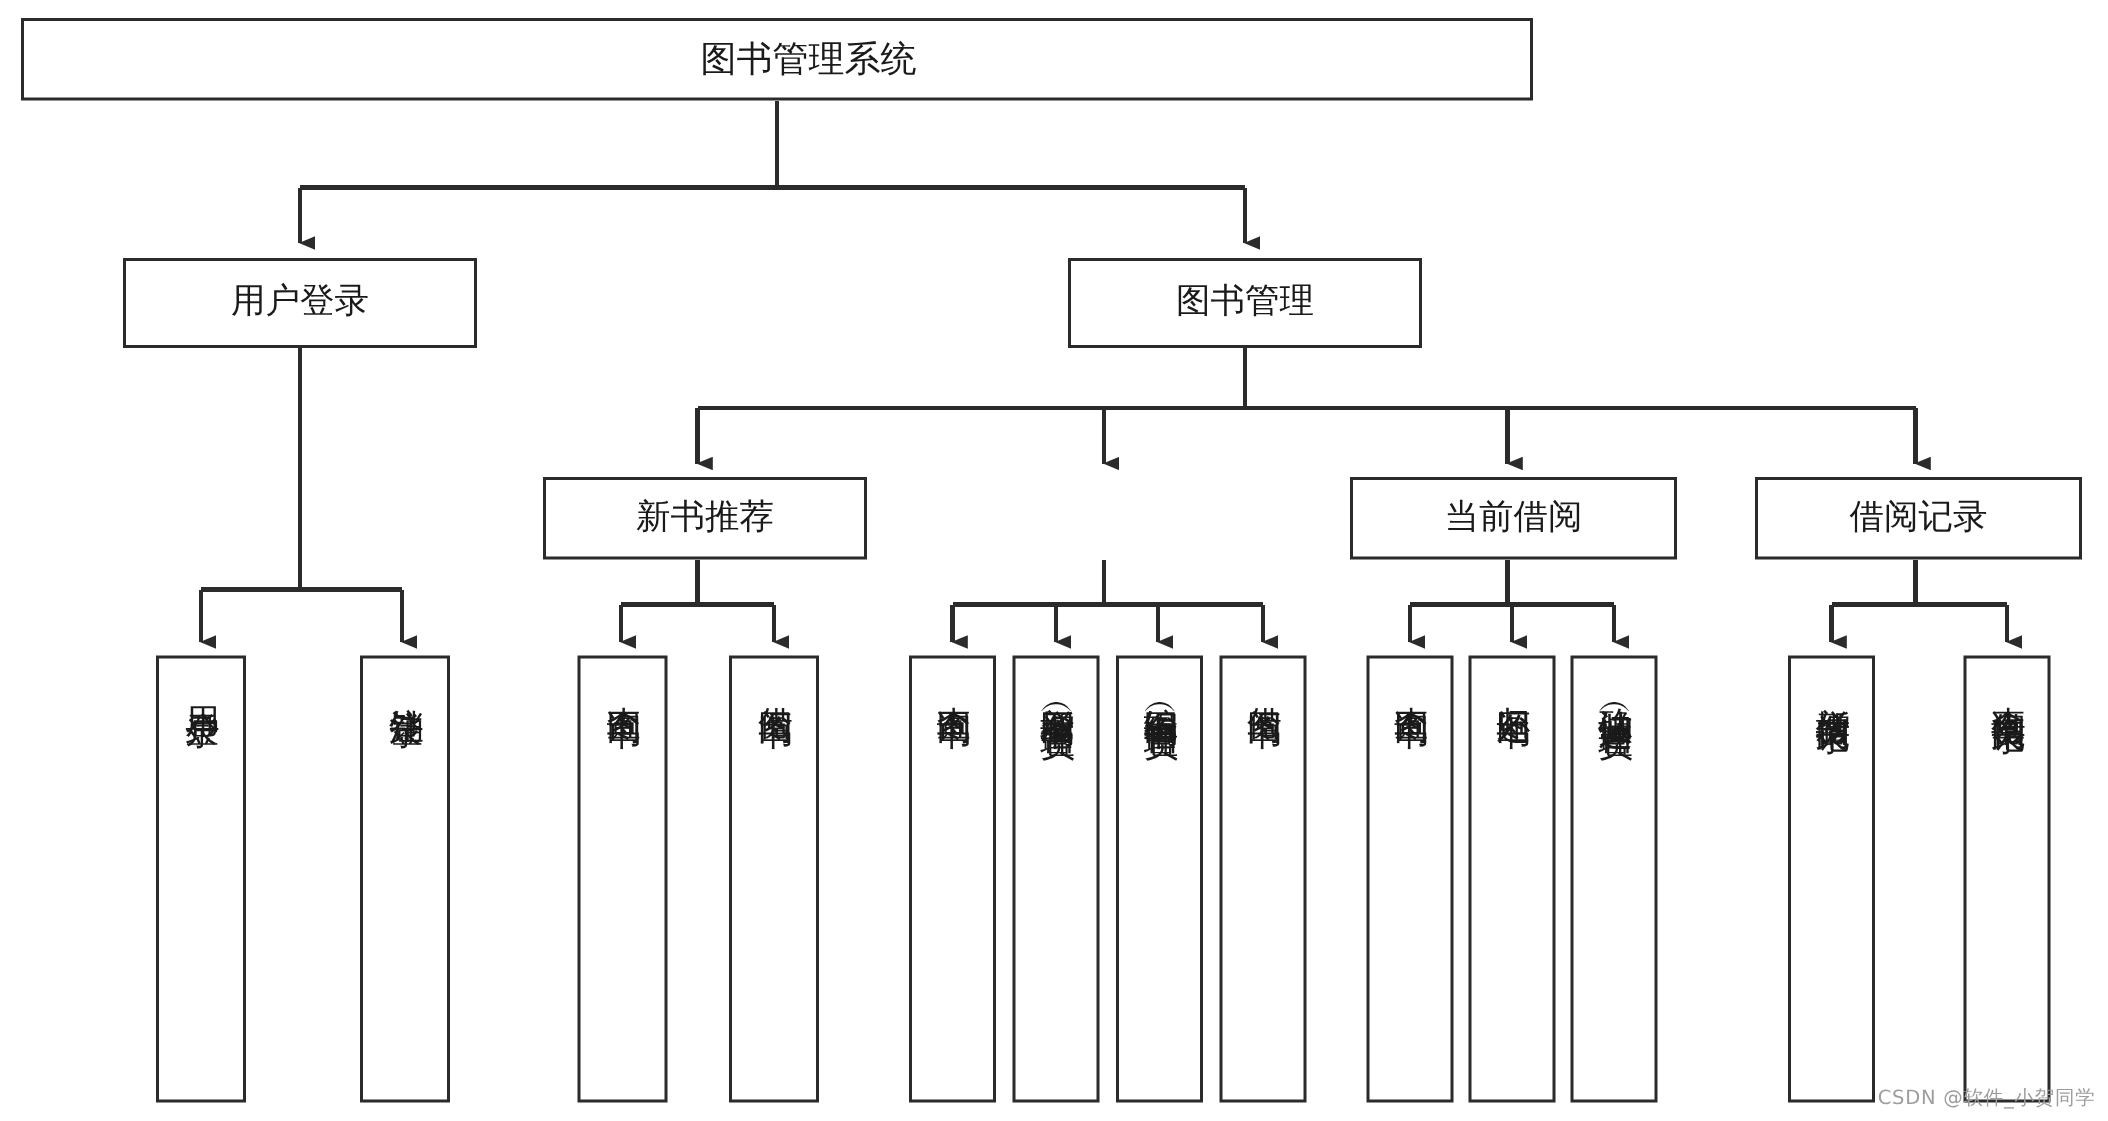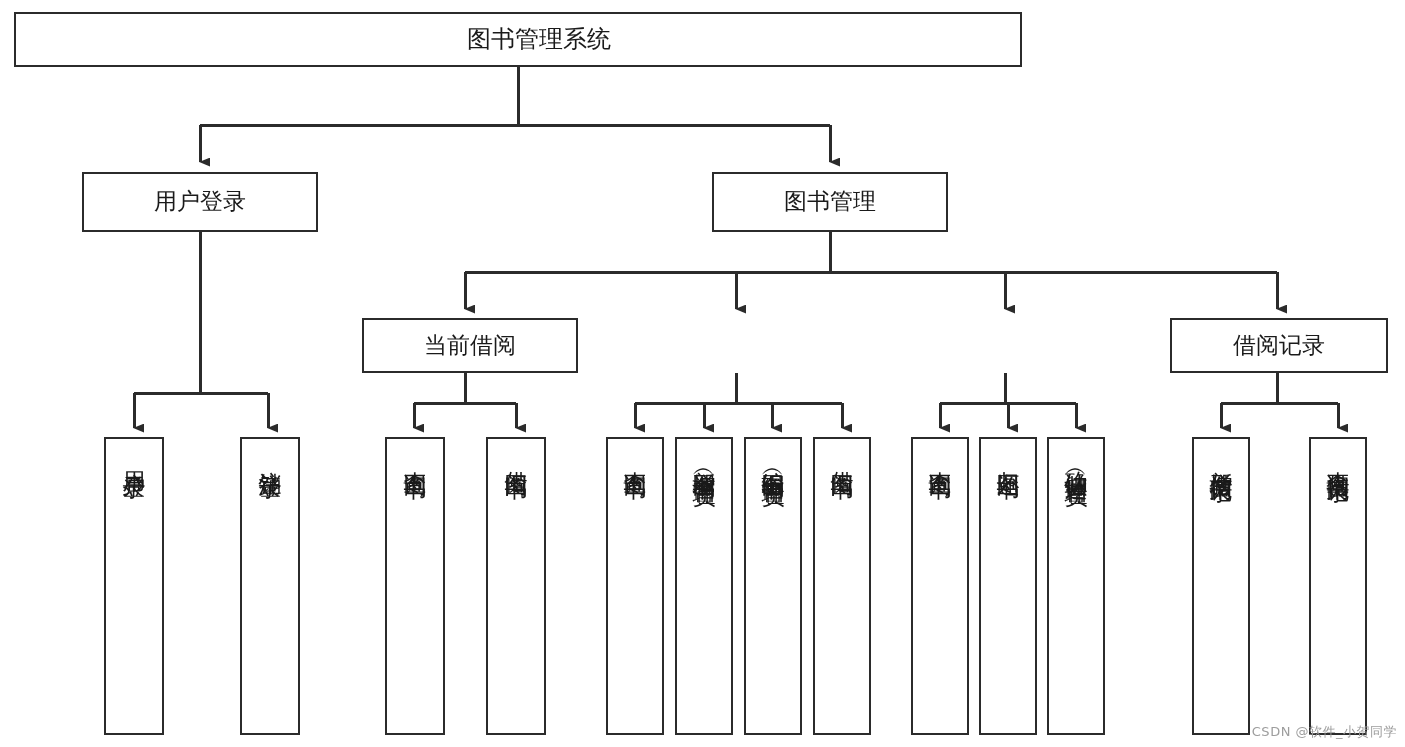--- a/index.html
+++ b/index.html
@@ -131,20 +131,23 @@
   </div>
 
   <div class="node horizontal" style="left:82px; top:172px; width:236px; height:60px;">
     <span class="node-label">用户登录</span>
   </div>
   <div class="node horizontal" style="left:712px; top:172px; width:236px; height:60px;">
     <span class="node-label">图书管理</span>
   </div>
 
   <div class="node horizontal" style="left:362px; top:318px; width:216px; height:55px;">
+    <span class="node-label">新书推荐</span>
+  </div>
+  <div class="node horizontal" style="left:900px; top:318px; width:218px; height:55px;">
     <span class="node-label">当前借阅</span>
   </div>
   <div class="node horizontal" style="left:1170px; top:318px; width:218px; height:55px;align-items:center;">
     <span class="node-label">借阅记录</span>
   </div>
 
   <div class="node vertical" style="left:104px; top:437px; width:60px; height:298px;">
     <span class="node-label">用户登录</span>
   </div>
   <div class="node vertical" style="left:240px; top:437px; width:60px; height:298px;">

